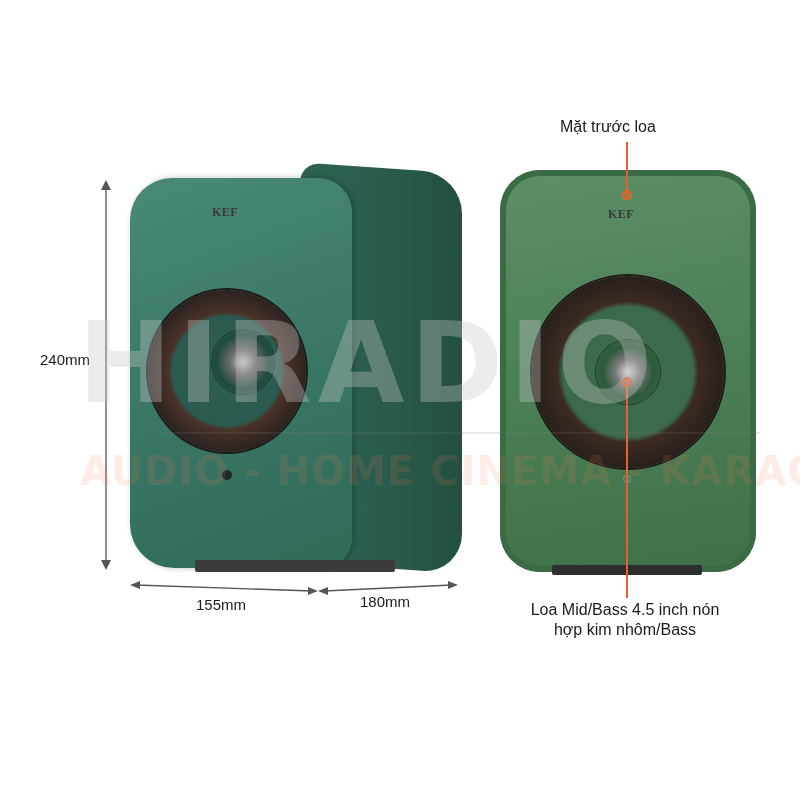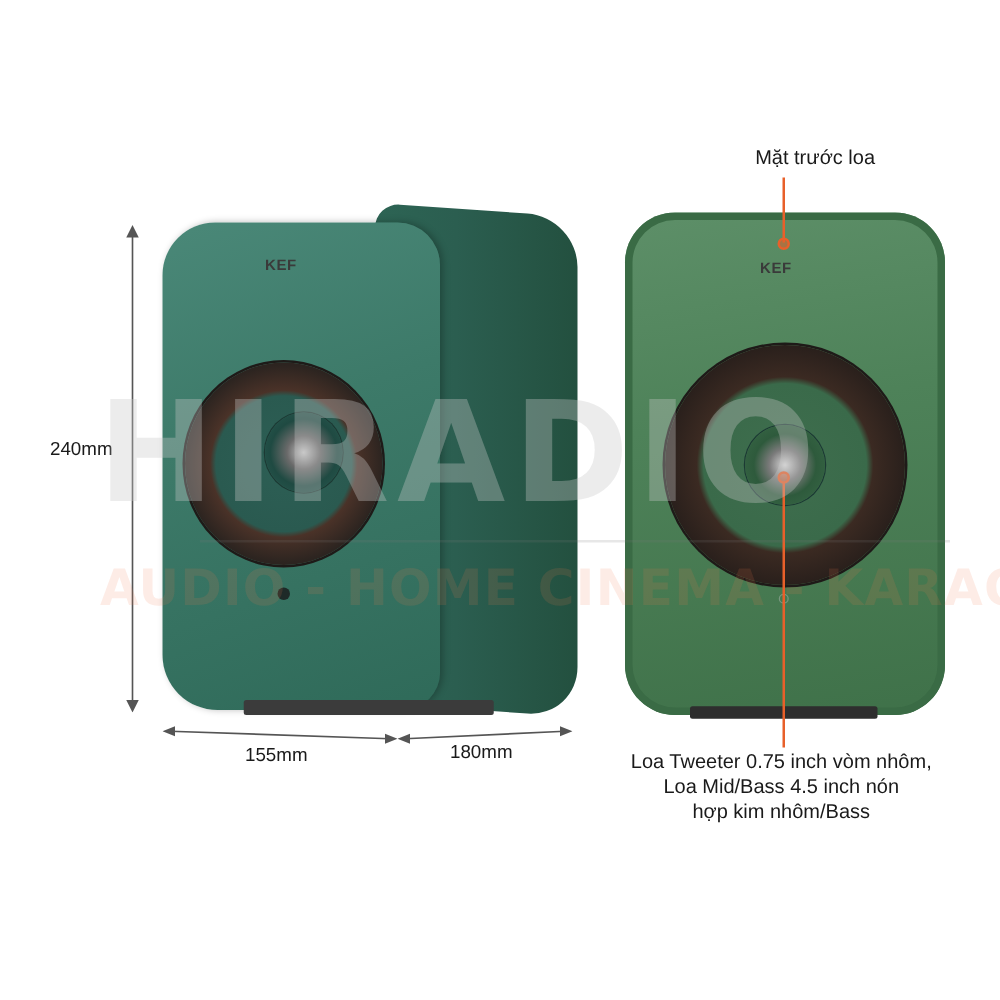--- a/index.html
+++ b/index.html
@@ -50,21 +50,21 @@
       background: linear-gradient(170deg, #5d8f68 0%, #4e8259 40%, #3f7149 100%);
       border-radius: 40px;
       box-shadow: inset 0 0 0 6px #3a6b45;
     }
     .spk-right-foot {
       position: absolute; left: 552px; top: 565px; width: 150px; height: 10px;
       background: #2e2e2e; border-radius: 2px;
     }
 
     .kef-logo {
-      position: absolute; font-family: Liberation Sans, sans-serif; font-weight: bold;
+      position: absolute; font-family: Liberation Serif, serif; font-weight: bold;
       font-size: 12px; color: #3a3a3a; letter-spacing: 0.5px;
     }
 
     .woofer {
       position: absolute; border-radius: 50%;
       background: radial-gradient(circle, #2d5f55 0%, #2a5a50 48%, #4a3228 52%, #2c2420 70%, #3d2b22 100%);
       box-shadow: 0 0 0 2px #1e1a18;
     }
     .woofer-right {
       background: radial-gradient(circle, #3f6e4e 0%, #3a6a4a 48%, #3b2a22 52%, #2a201c 70%, #3a2a22 100%);
@@ -78,21 +78,21 @@
       background: radial-gradient(circle, #d8d8d8 0%, #7a7a7a 28%, #2e5a3c 55%, #3a6a48 100%);
     }
     .port { position: absolute; border-radius: 50%; background: #1e2a28; }
 
     
     .callout-line { position: absolute; width: 2px; background: #e8602a; }
     .callout-dot {
       position: absolute; width: 10px; height: 10px; border-radius: 50%;
       border: 2px solid #e8602a; background: rgba(232,96,42,0.55);
     }
-    .label-top { position: absolute; left: 560px; top: 118px; width: 140px; text-align: right; font-size: 16px; color: #1a1a1a; }
+    .label-top { position: absolute; left: 560px; top: 118px; width: 140px; text-align: left; font-size: 16px; color: #1a1a1a; }
     .label-bottom {
       position: absolute; left: 470px; top: 600px; width: 310px; text-align: center;
       font-size: 16px; line-height: 20px; color: #1a1a1a;
     }
   </style>
 </head>
 <body>
 
 <div>
   <svg class="abs" style="left:96px;top:180px;" width="20" height="390">
@@ -148,17 +148,16 @@
 <div>
   <div class="label-top">Mặt trước loa</div>
   <div class="callout-line" style="left:626px;top:142px;height:52px;"></div>
   <div class="callout-dot" style="left:622px;top:190px;"></div>
 </div>
 
 <div>
   <div class="callout-dot" style="left:622px;top:377px;"></div>
   <div class="callout-line" style="left:626px;top:386px;height:212px;"></div>
   <div class="label-bottom">
-    <div>Loa Tweeter 0.75 inch vòm nhôm,</div>
     <div>Loa Mid/Bass 4.5 inch nón</div>
     <div>hợp kim nhôm/Bass</div>
   </div>
 </div>
 
 </body></html>

